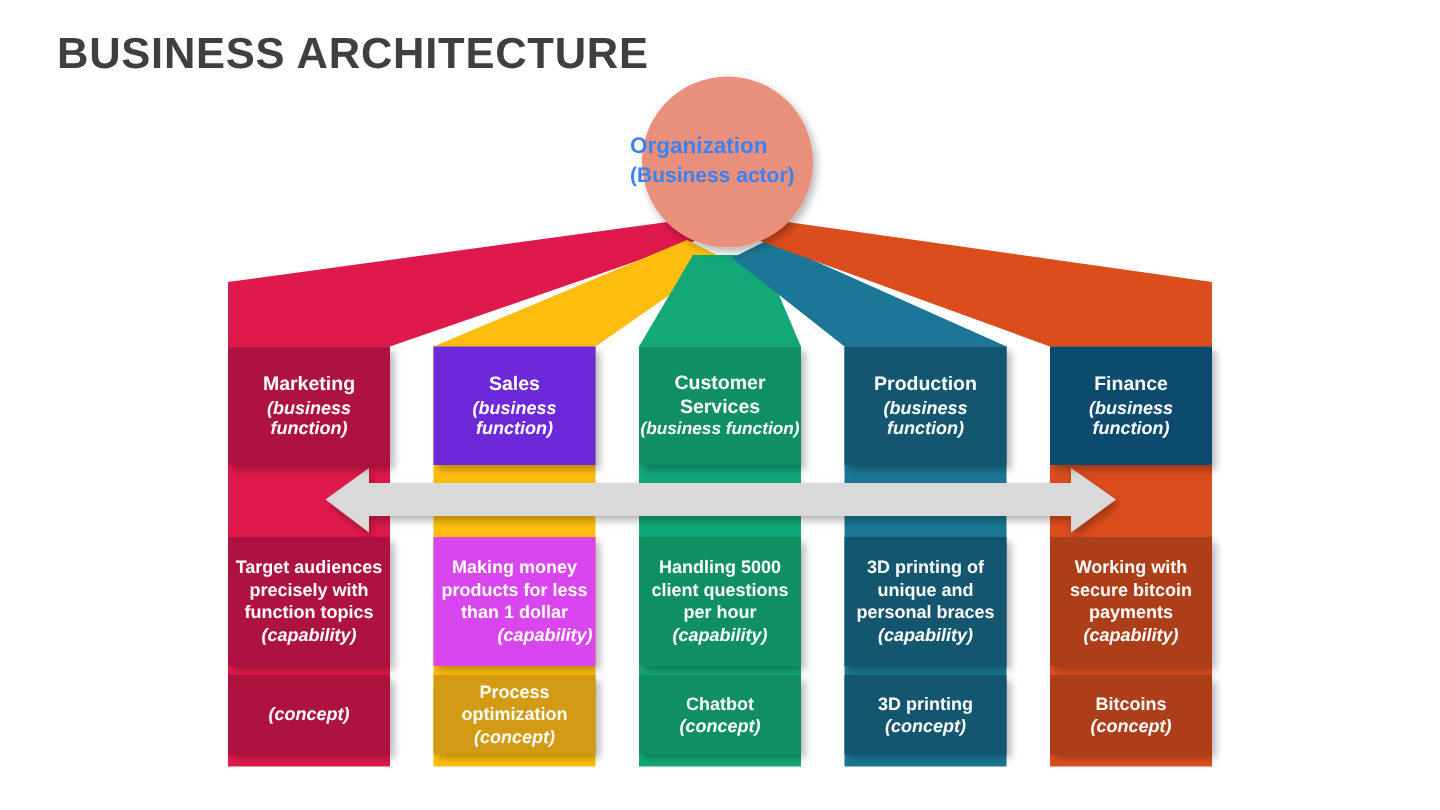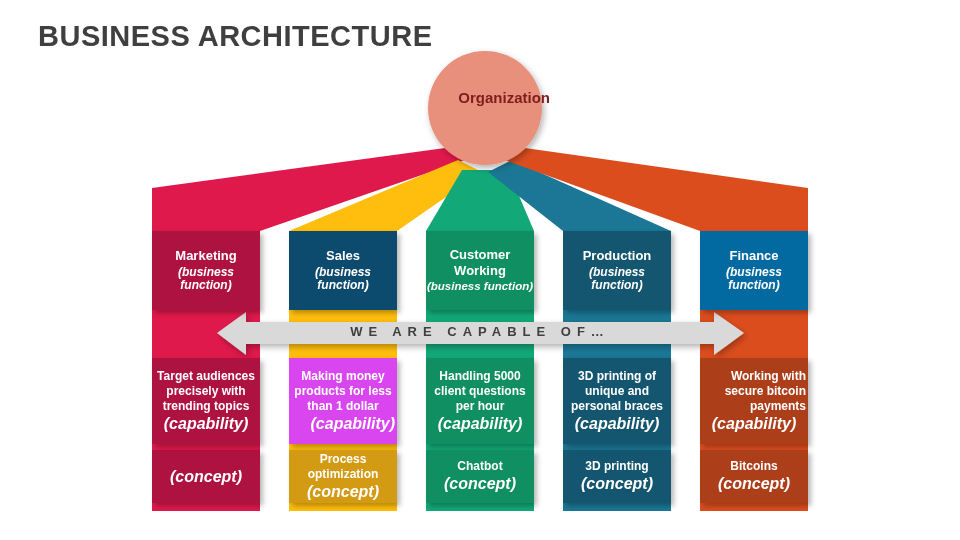--- a/index.html
+++ b/index.html
@@ -2,37 +2,37 @@
 <html><head>
 <meta charset="utf-8">
 <style>
   html,body{margin:0;padding:0;background:#fff;}
   .slide{position:relative;width:960px;height:540px;background:#fff;overflow:hidden;
          font-family:"Liberation Sans",sans-serif;padding-left:23px;}
   .title{position:absolute;left:38px;top:20px;margin:0;font-size:29px;font-weight:700;
          color:#3F3F3F;letter-spacing:.5px;}
   svg.canvas{position:absolute;left:0;top:0;}
   
-  .org-text{position:absolute;left:420px;top:88px;width:130px;text-align:right;color:#7f1d1d;}
+  .org-text{position:absolute;left:420px;top:88px;width:130px;text-align:left;color:#3b82f6;}
   .org-name{font-size:15px;font-weight:700;line-height:1.3;}
   .org-sub{font-size:14px;font-weight:700;line-height:1.2;}
   
   .col{position:absolute;top:0;width:108px;height:412px;}
   .c0{left:152px}.c1{left:289px}.c2{left:426px}.c3{left:563px}.c4{left:700px}
   .box{position:absolute;left:0;width:108px;color:#fff;text-align:center;
        display:flex;flex-direction:column;justify-content:center;align-items:center;
        box-sizing:border-box;padding:2px;box-shadow:3px 3px 5px rgba(0,0,0,.28);}
   .header{top:231px;height:79px;}
   .capability{top:358px;height:86px;}
   .concept{top:450px;height:53px;}
   .col-name{font-size:13px;font-weight:700;line-height:1.2;margin-bottom:2px;}
   .col-type{font-size:12px;font-weight:700;font-style:italic;line-height:1.15;max-width:80px;}
   .c2 .col-type{max-width:none;font-size:11.5px;white-space:nowrap;}
   .body-text{font-size:12px;font-weight:700;line-height:1.25;}
-  .lbl{display:block;font-size:16px;font-weight:700;font-style:italic;line-height:1.25;}
+  .lbl{display:block;font-size:12px;font-weight:700;font-style:italic;line-height:1.25;}
   
   .banner-text{position:absolute;left:246px;top:324px;width:468px;text-align:center;
                font-size:13px;font-weight:700;letter-spacing:6px;color:#404040;}
 </style>
 </head>
 <body>
 
 <div class="slide">
 
   <h1 class="title">BUSINESS ARCHITECTURE</h1>
@@ -59,54 +59,55 @@
     <polygon filter="url(#soft)" points="217,333 246,312 246,322 714,322 714,312 744,333 714,355 714,344 246,344 246,355" fill="#D9D9D9"></polygon>
 
     <g filter="url(#soft)">
       <circle cx="485" cy="108" r="57" fill="#E8907C"></circle>
       <polygon points="450,138 520,138 485,164" fill="#E8907C"></polygon>
     </g>
   </svg>
 
   <div class="org-text">
     <div class="org-name">Organization</div>
+    <div class="org-sub">(Business actor)</div>
   </div>
 
   <div class="col c0">
     <div class="box header" style="background: rgb(174, 18, 64);">
       <div class="col-name">Marketing</div>
       <div class="col-type">(business function)</div>
     </div>
     <div class="box capability" style="background: rgb(174, 18, 64);">
-      <span class="body-text">Target audiences precisely with trending topics</span>
+      <span class="body-text">Target audiences precisely with function topics</span>
       <span class="lbl">(capability)</span>
     </div>
     <div class="box concept" style="background: rgb(174, 18, 64);">
       <span class="lbl">(concept)</span>
     </div>
   </div>
 
   <div class="col c1">
-    <div class="box header" style="background: #0c4a6e;">
+    <div class="box header" style="background: #6d28d9;">
       <div class="col-name">Sales</div>
       <div class="col-type">(business function)</div>
     </div>
     <div class="box capability" style="background: #d946ef; align-items: flex-end;">
       <span class="body-text">Making money products for less than 1 dollar</span>
       <span class="lbl">(capability)</span>
     </div>
     <div class="box concept" style="background: rgb(211, 154, 20);">
       <span class="body-text">Process optimization</span>
       <span class="lbl">(concept)</span>
     </div>
   </div>
 
   <div class="col c2">
     <div class="box header" style="background: rgb(15, 143, 98);">
-      <div class="col-name">Customer Working</div>
+      <div class="col-name">Customer Services</div>
       <div class="col-type">(business function)</div>
     </div>
     <div class="box capability" style="background: rgb(15, 143, 98);">
       <span class="body-text">Handling 5000 client questions per hour</span>
       <span class="lbl">(capability)</span>
     </div>
     <div class="box concept" style="background: rgb(15, 143, 98);">
       <span class="body-text">Chatbot</span>
       <span class="lbl">(concept)</span>
     </div>
@@ -121,29 +122,28 @@
       <span class="body-text">3D printing of unique and personal braces</span>
       <span class="lbl">(capability)</span>
     </div>
     <div class="box concept" style="background: rgb(20, 86, 111); text-align: right;">
       <span class="body-text">3D printing</span>
       <span class="lbl">(concept)</span>
     </div>
   </div>
 
   <div class="col c4">
-    <div class="box header" style="background: #0369a1;">
+    <div class="box header" style="background: #0c4a6e;">
       <div class="col-name">Finance</div>
       <div class="col-type">(business function)</div>
     </div>
-    <div class="box capability" style="background: rgb(172, 62, 26); text-align: right;">
+    <div class="box capability" style="background: rgb(172, 62, 26);">
       <span class="body-text">Working with secure bitcoin payments</span>
       <span class="lbl">(capability)</span>
     </div>
     <div class="box concept" style="background: rgb(172, 62, 26);">
       <span class="body-text">Bitcoins</span>
       <span class="lbl">(concept)</span>
     </div>
   </div>
 
-  <div class="banner-text">WE ARE CAPABLE OF…</div>
 
 </div>
 
 </body></html>

